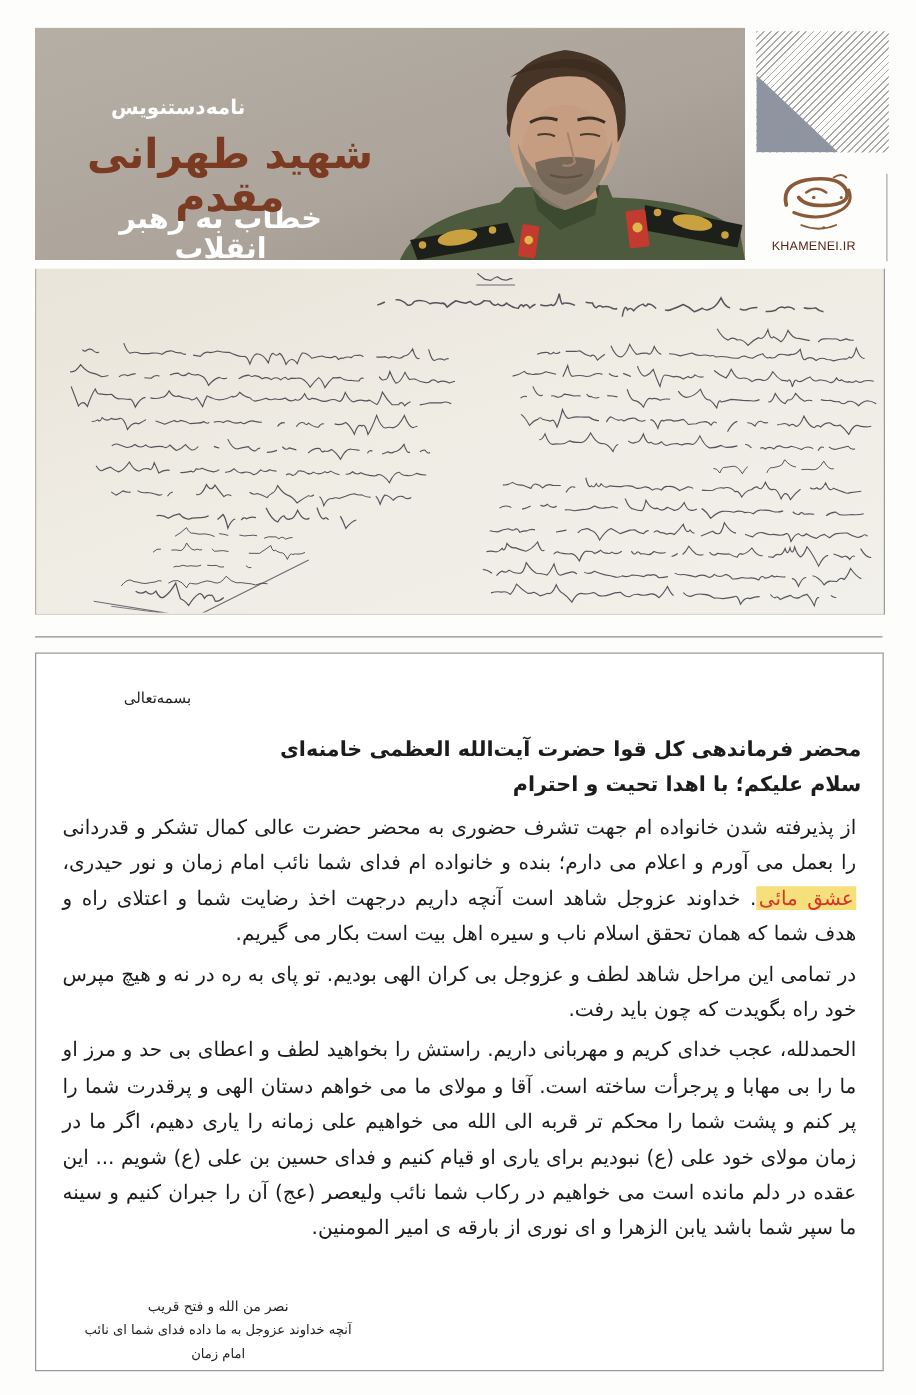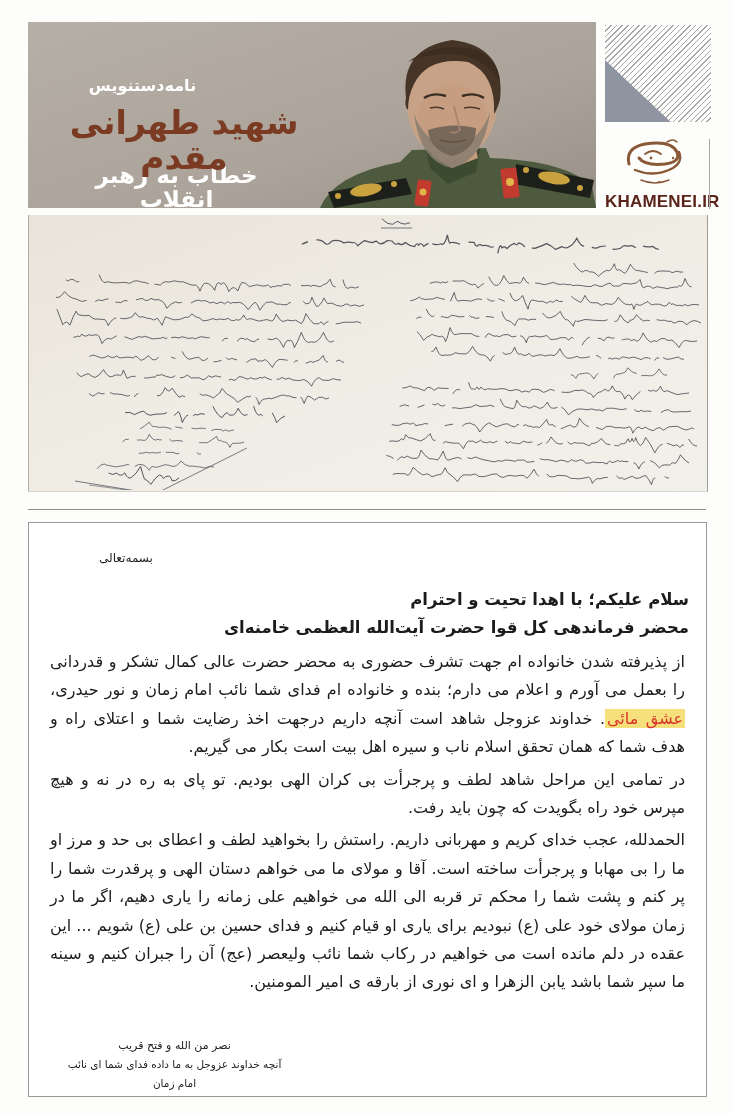--- a/index.html
+++ b/index.html
@@ -17,21 +17,21 @@
   
   .side{position:absolute;left:605px;top:22px;width:106px;height:186px;}
   .hatch{position:absolute;left:0;top:3px;width:106px;height:97px;
          background:repeating-linear-gradient(135deg,#a8a8a8 0 1px,transparent 1px 4px);}
   .hatch .tri{position:absolute;left:0;top:0;width:100%;height:100%;
          background:var(--triangle,#8e95a1);
          clip-path:polygon(0 36%,62% 100%,0 100%);}
   .side-vline{position:absolute;right:1px;top:117px;width:1px;height:70px;background:#a9a9a9;}
   .logo-wrap{position:absolute;left:10px;top:112px;width:80px;height:56px;}
   .brand{position:absolute;left:0;top:170px;width:92px;text-align:center;
-         font-family:"Liberation Sans",sans-serif;font-weight:bold;font-size:17px;
+         font-family:"Liberation Sans",sans-serif;font-weight:normal;font-size:10px;
          letter-spacing:.2px;color:var(--brand,#5a241a);}
 
   
   .scan{position:absolute;left:28px;top:215px;width:680px;height:277px;
         background:linear-gradient(160deg,#e9e4d9 0%,#efece4 45%,#f2f0ea 100%);
         border-left:1px solid #b3afa7;border-right:1px solid #9f9b93;
         border-bottom:1px solid #d8d4ca;box-sizing:border-box;}
 
   
   .divider{position:absolute;left:28px;top:509px;width:678px;height:1px;background:#8f8f8f;}
@@ -171,25 +171,25 @@
         <path d="M 46 266 L 126 279 L 218 233" fill="none" stroke="#4a4a55" stroke-width="0.9" opacity="0.8"></path>
         <path d="M 60 270 L 105 276" fill="none" stroke="#4a4a55" stroke-width="0.7" opacity="0.8"></path>
       </svg>
   </div>
 
   <div class="divider"></div>
 
   <div class="letter-box">
     <div class="letter-inner">
       <div class="basmala-row"><span>بسمه‌تعالی</span></div>
+      <div class="salutation">محضر فرماندهی کل قوا حضرت آیت‌الله العظمی خامنه‌ای</div>
       <div class="salutation">سلام علیکم؛ با اهدا تحیت و احترام</div>
-      <div class="salutation">محضر فرماندهی کل قوا حضرت آیت‌الله العظمی خامنه‌ای</div>
       <div class="body-text">
         <p class="para"><span>از پذیرفته شدن خانواده ام جهت تشرف حضوری به محضر حضرت عالی کمال تشکر و قدردانی را بعمل می آورم و اعلام می دارم؛ بنده و خانواده ام فدای شما نائب امام زمان و نور حیدری، </span><span class="hl">عشق مائی</span><span>. خداوند عزوجل شاهد است آنچه داریم درجهت اخذ رضایت شما و اعتلای راه و هدف شما که همان تحقق اسلام ناب و سیره اهل بیت است بکار می گیریم.</span></p>
-        <p class="para">در تمامی این مراحل شاهد لطف و پرجرأت بی کران الهی بودیم. تو پای به ره در نه و هیچ مپرس خود راه بگویدت که چون باید رفت.</p>
+        <p class="para">در تمامی این مراحل شاهد لطف و عزوجل بی کران الهی بودیم. تو پای به ره در نه و هیچ مپرس خود راه بگویدت که چون باید رفت.</p>
         <p class="para">الحمدلله، عجب خدای کریم و مهربانی داریم. راستش را بخواهید لطف و اعطای بی حد و مرز او ما را بی مهابا و پرجرأت ساخته است. آقا و مولای ما می خواهم دستان الهی و پرقدرت شما را پر کنم و پشت شما را محکم تر قربه الی الله می خواهیم علی زمانه را یاری دهیم، اگر ما در زمان مولای خود علی (ع) نبودیم برای یاری او قیام کنیم و فدای حسین بن علی (ع) شویم ... این عقده در دلم مانده است می خواهیم در رکاب شما نائب ولیعصر (عج) آن را جبران کنیم و سینه ما سپر شما باشد یابن الزهرا و ای نوری از بارقه ی امیر المومنین.</p>
       </div>
     </div>
     <div class="letter-footer">
       <div class="lf1">نصر من الله و فتح قریب</div>
       <div class="lf2">آنچه خداوند عزوجل به ما داده فدای شما ای نائب امام زمان</div>
       <div class="lf3">عزوجل کوچک شما سرتیپ پاسدار حسن مقدم</div>
 
     </div>
   </div>

